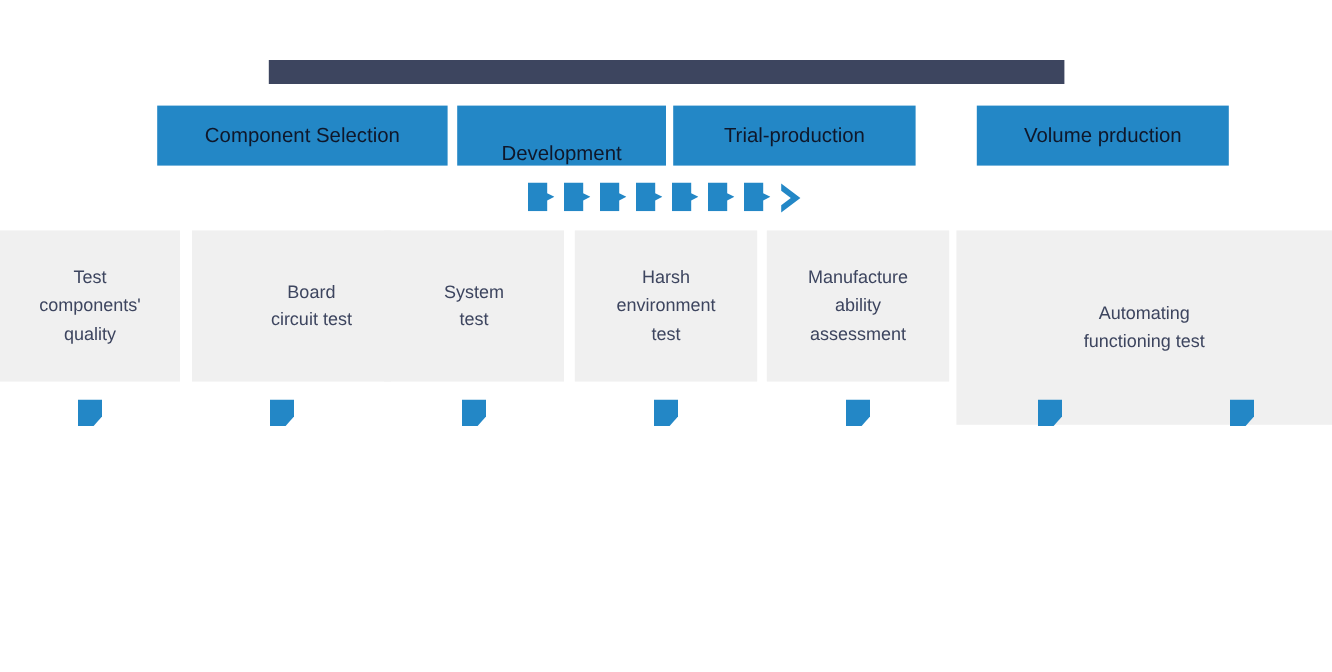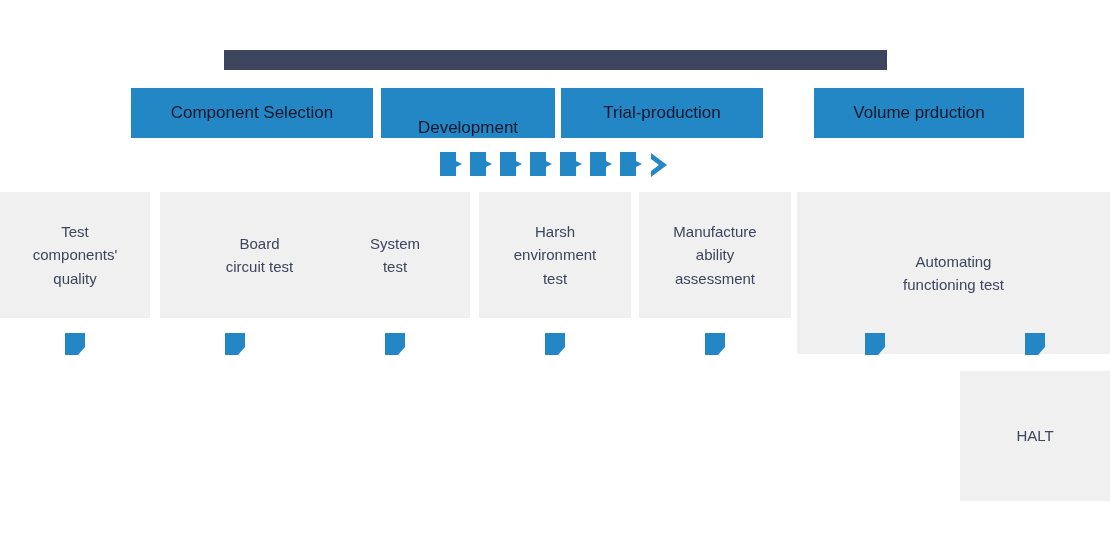--- a/index.html
+++ b/index.html
@@ -260,18 +260,15 @@
       </svg>
     </div>
     <div class="note" style="left:1025px">
       <svg viewBox="0 0 20 22" width="20" height="22" aria-hidden="true">
         <path d="M0 0 H20 V14 L13 22 H0 Z" fill="#2387c6"></path>
       </svg>
     </div>
   </div>
 
   <div class="row2">
-    <div class="gbox r2-2">
-      <span class="multiline">HALT</span>
-    </div>
   </div>
 
 </div>
 
 </body></html>

